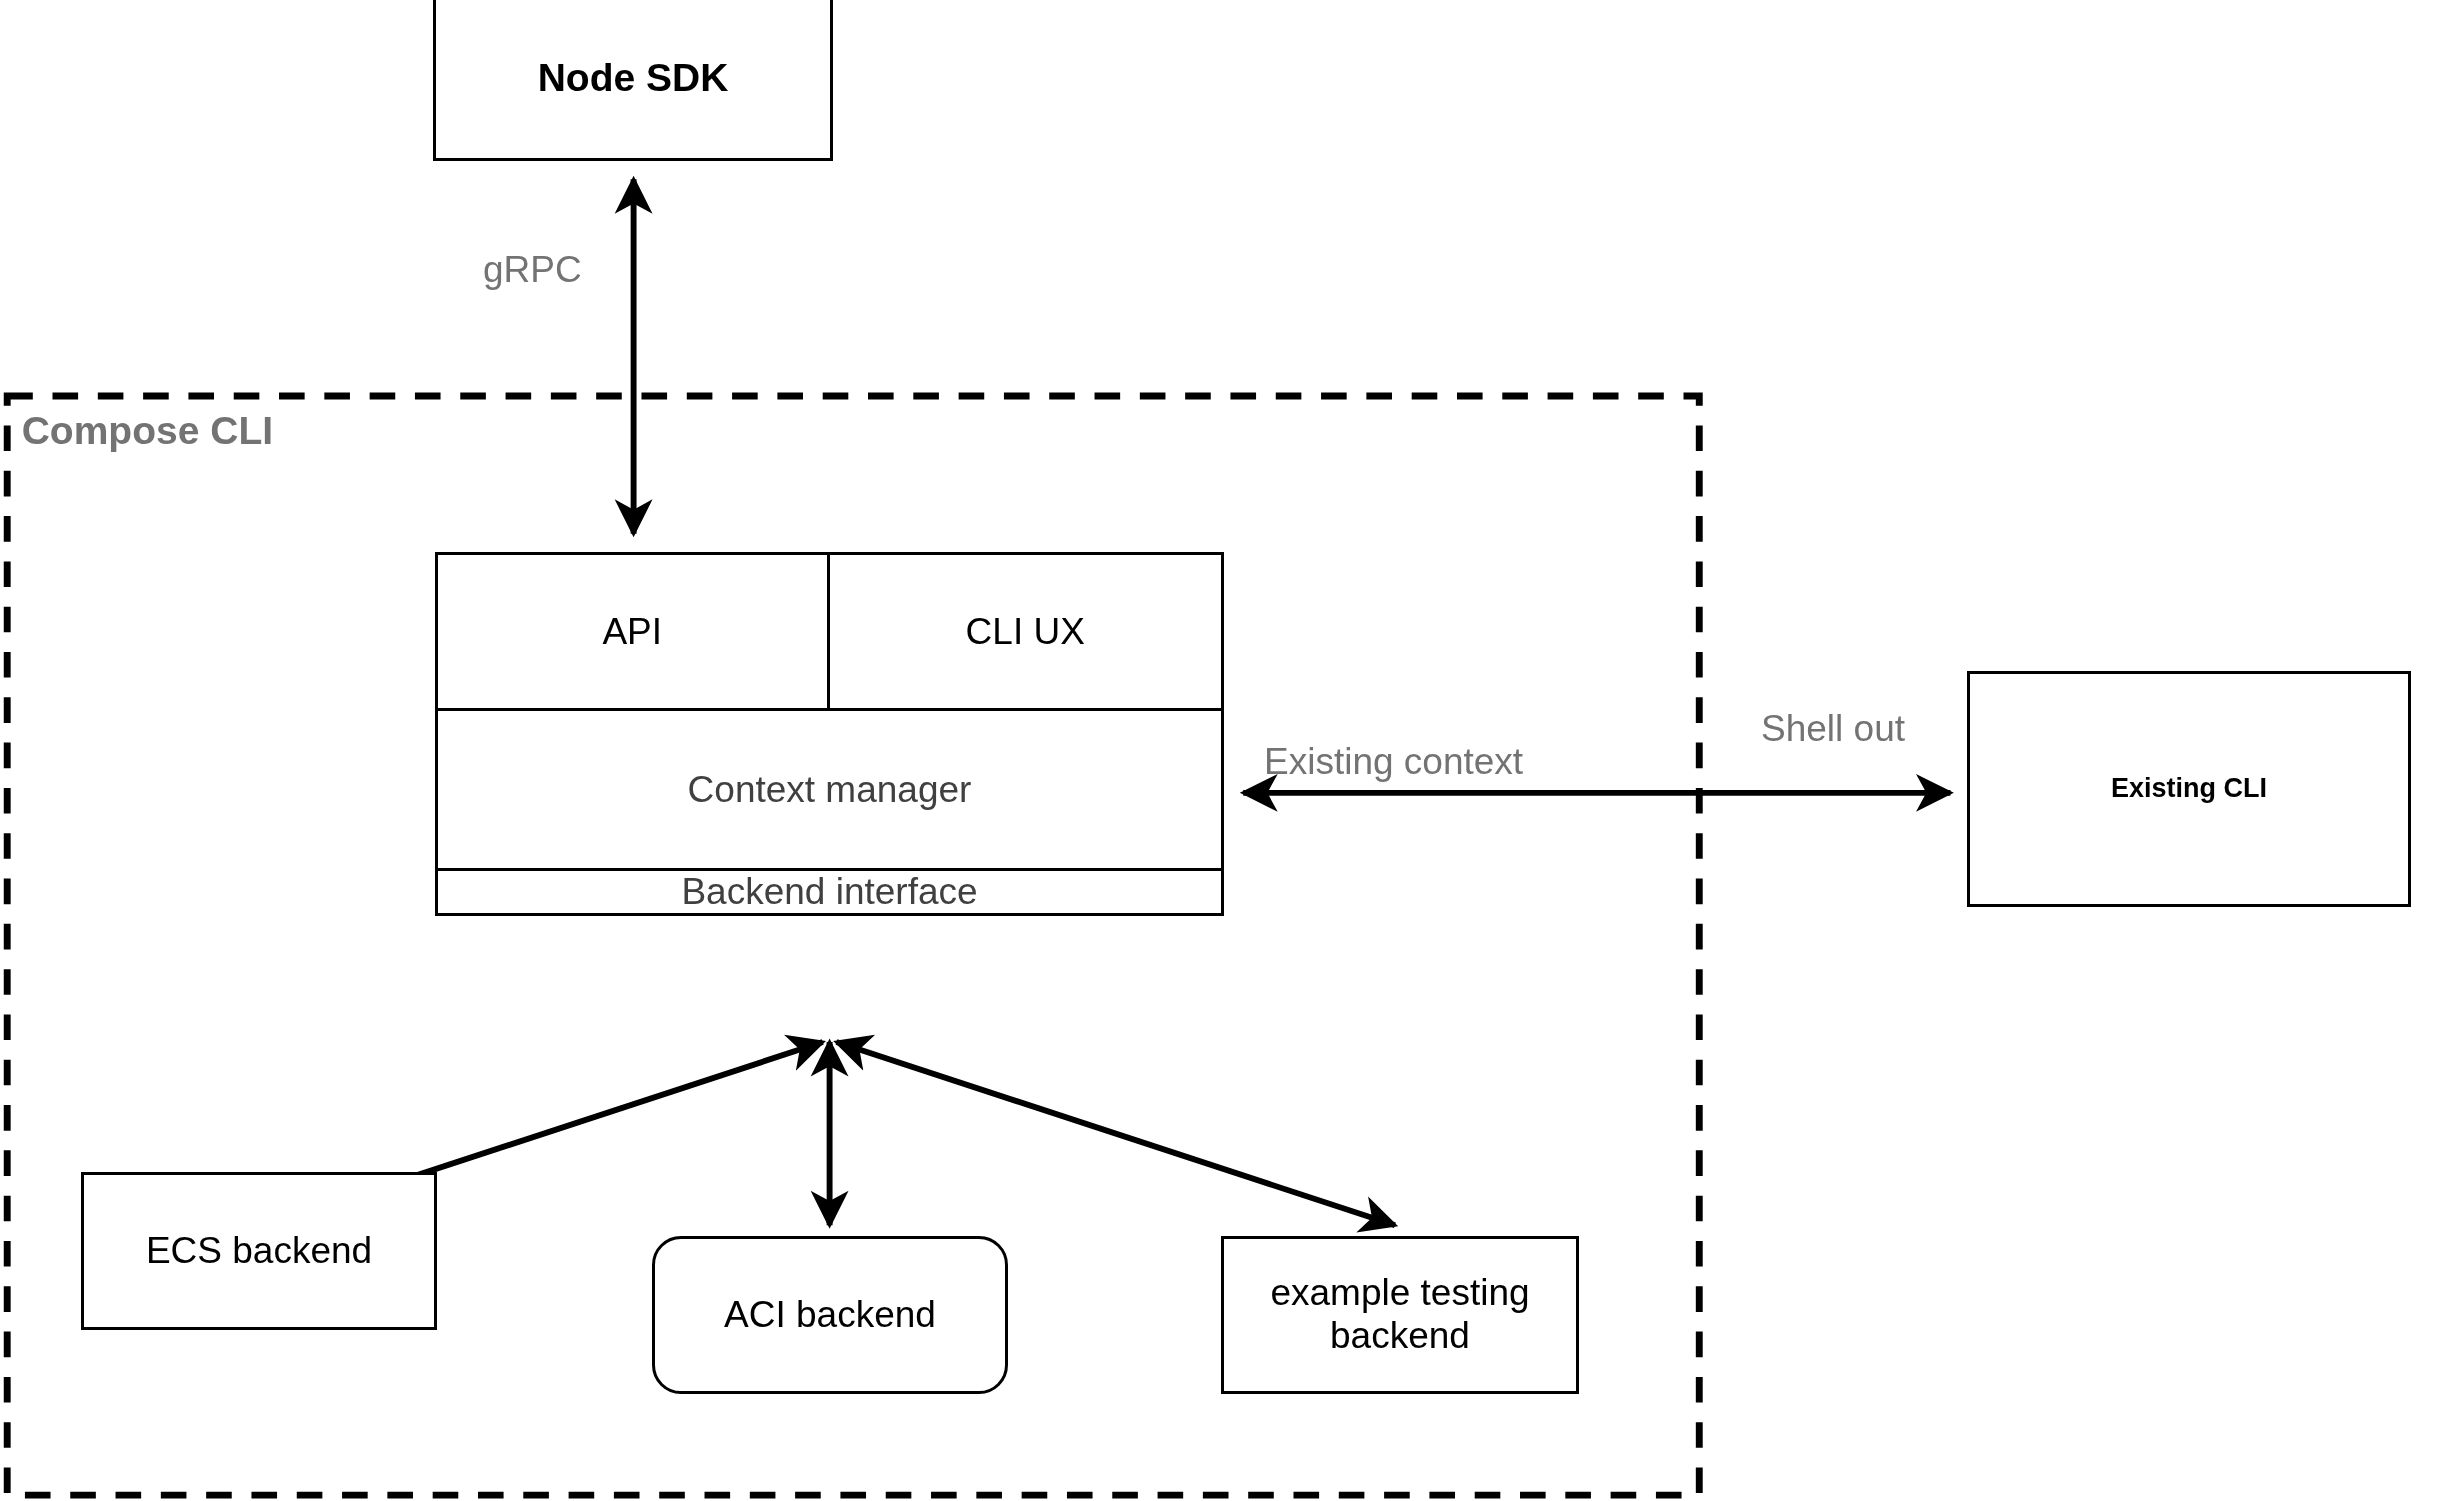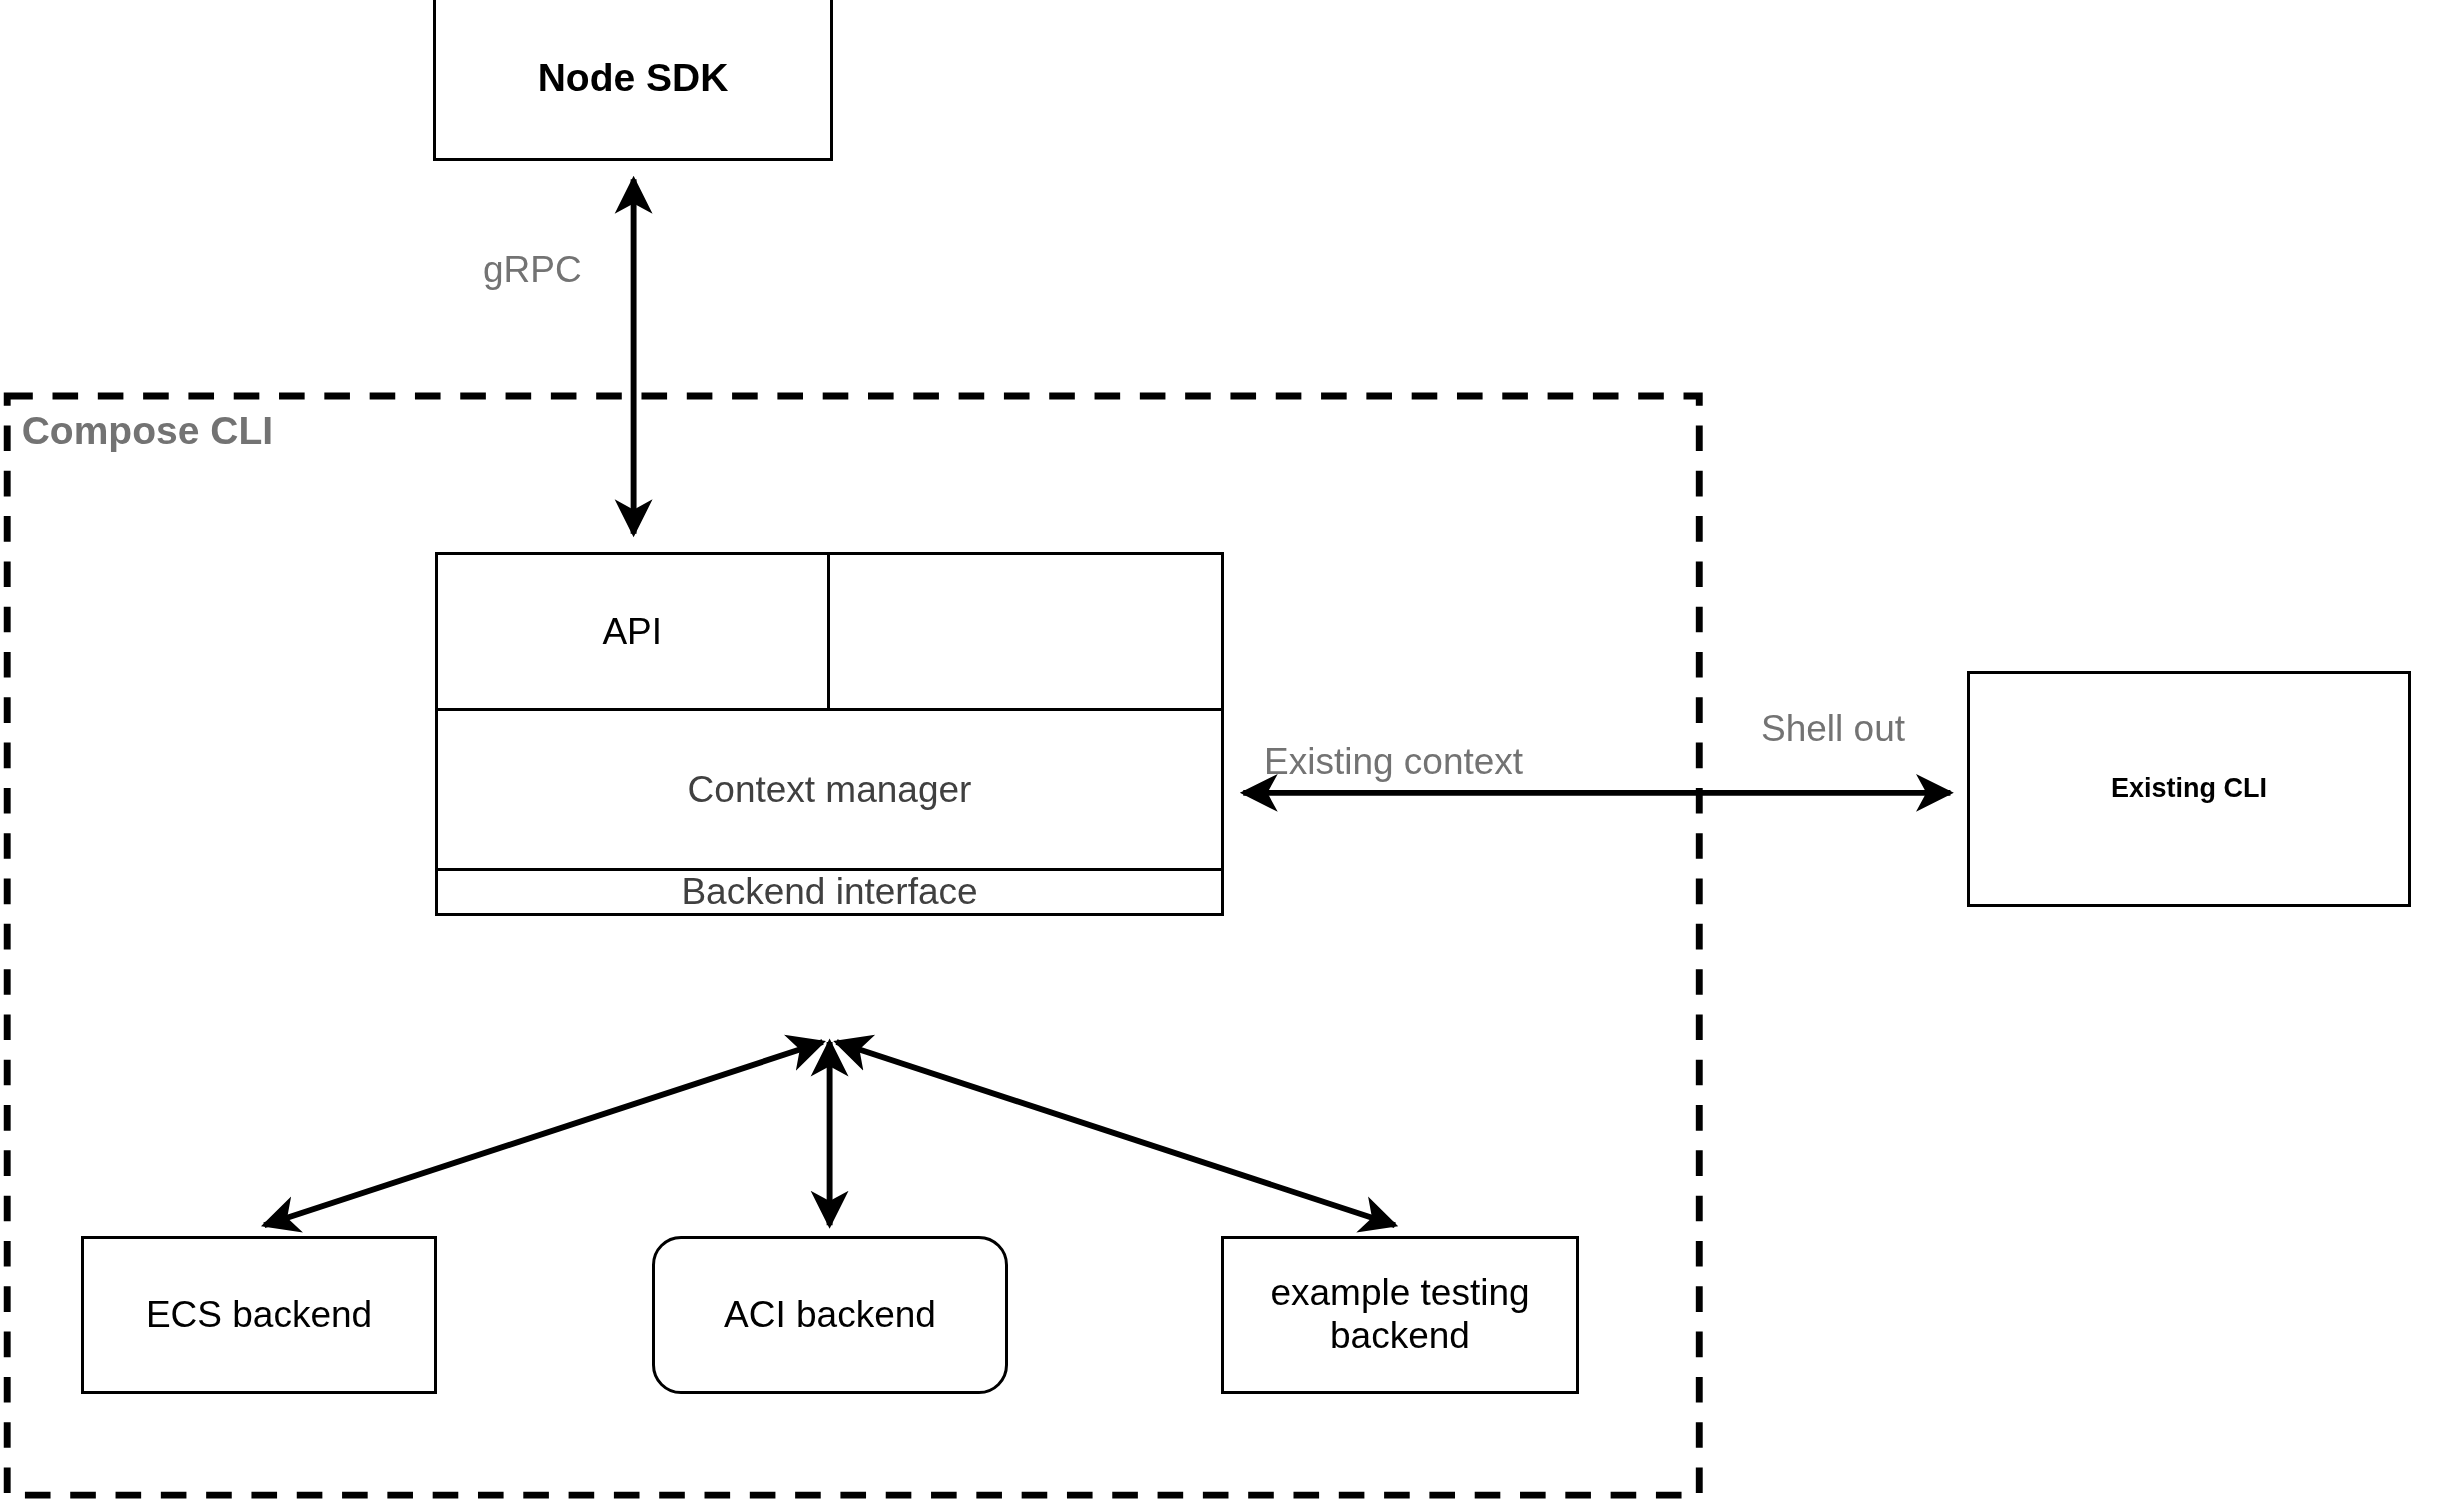--- a/index.html
+++ b/index.html
@@ -109,21 +109,21 @@
   #existing-cli-box {
     left: 1967px;
     top: 671px;
     width: 444px;
     height: 236px;
     font-size: 27px;
   }
   
   #ecs-backend-box {
     left: 81px;
-    top: 1236px;
+    top: 1172px;
     width: 356px;
     height: 158px;
     font-size: 37px;
   }
   #aci-backend-box {
     left: 652px;
     top: 1236px;
     width: 356px;
     height: 158px;
     font-size: 37px;
@@ -196,20 +196,23 @@
     <span class="node-label">Node SDK</span>
   </div>
 
   <div class="edge-label" id="grpc-label">gRPC</div>
 
   <div id="stack-box">
     <div class="stack-row" id="row-api">
       <div class="stack-cell" id="cell-api">
         <span class="node-label">API</span>
       </div>
+      <div class="stack-cell" id="cell-cliux">
+        <span class="node-label">CLI UX</span>
+      </div>
     </div>
     <div class="stack-row" id="row-context">
       <div class="stack-full">
         <span class="node-label">Context manager</span>
       </div>
     </div>
     <div class="stack-row" id="row-backend">
       <div class="stack-full">
         <span class="node-label">Backend interface</span>
       </div>

